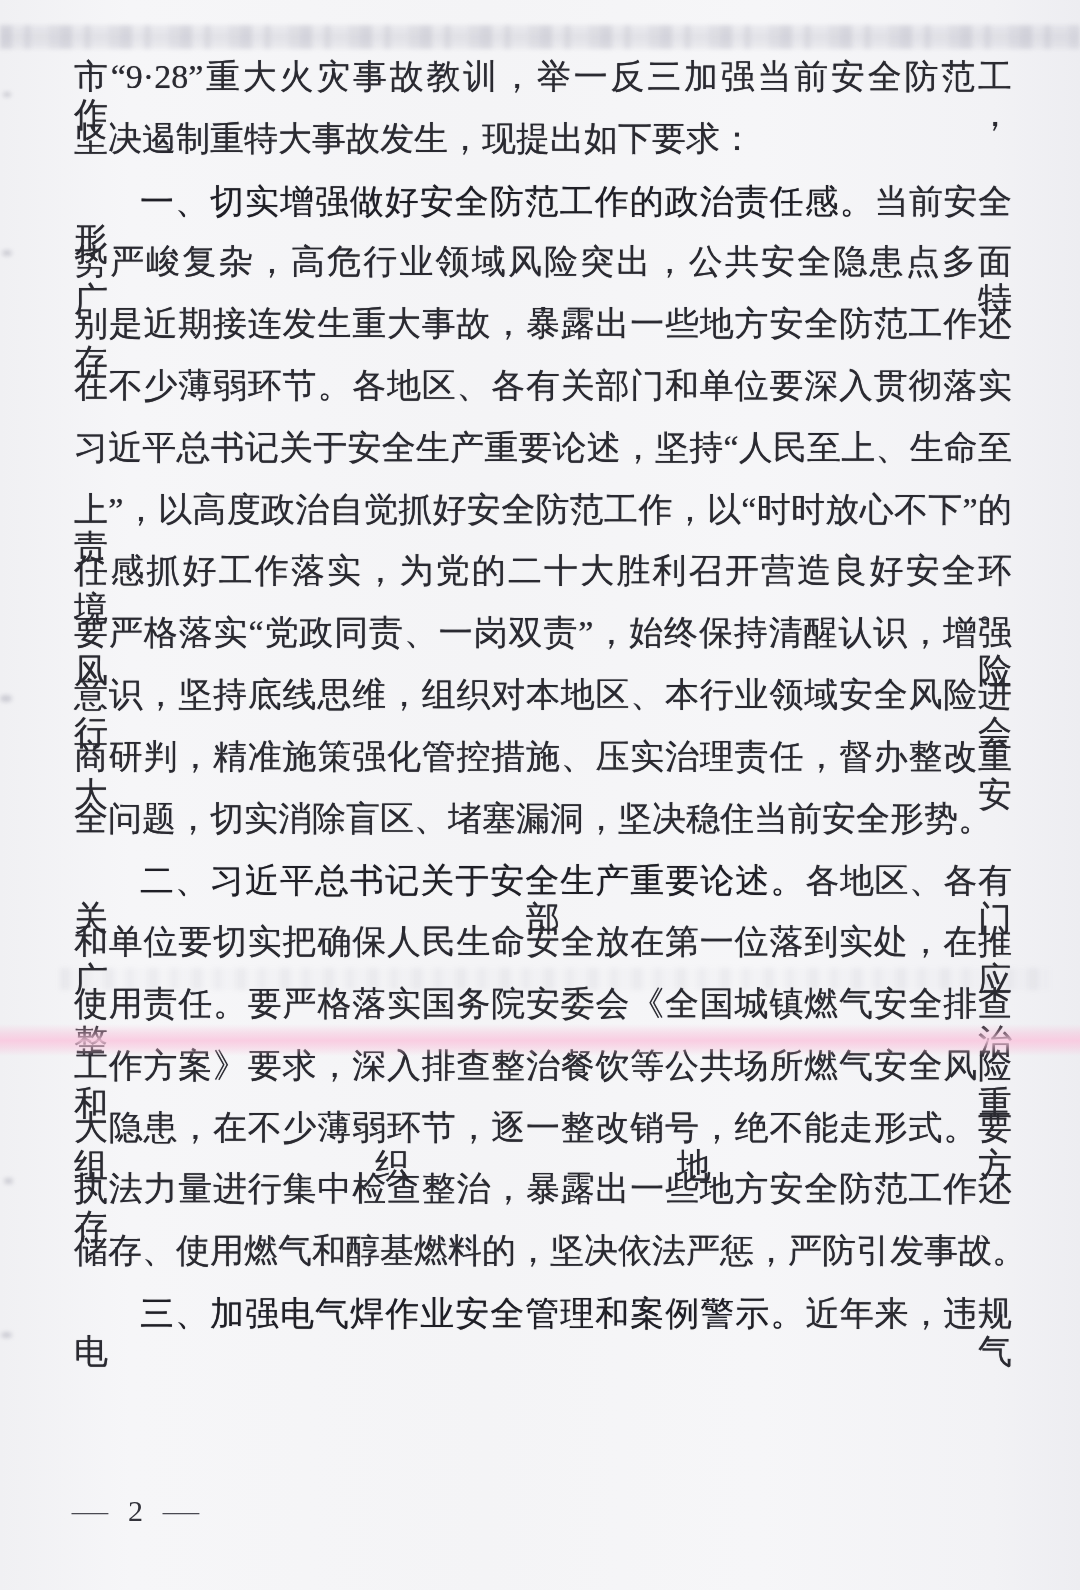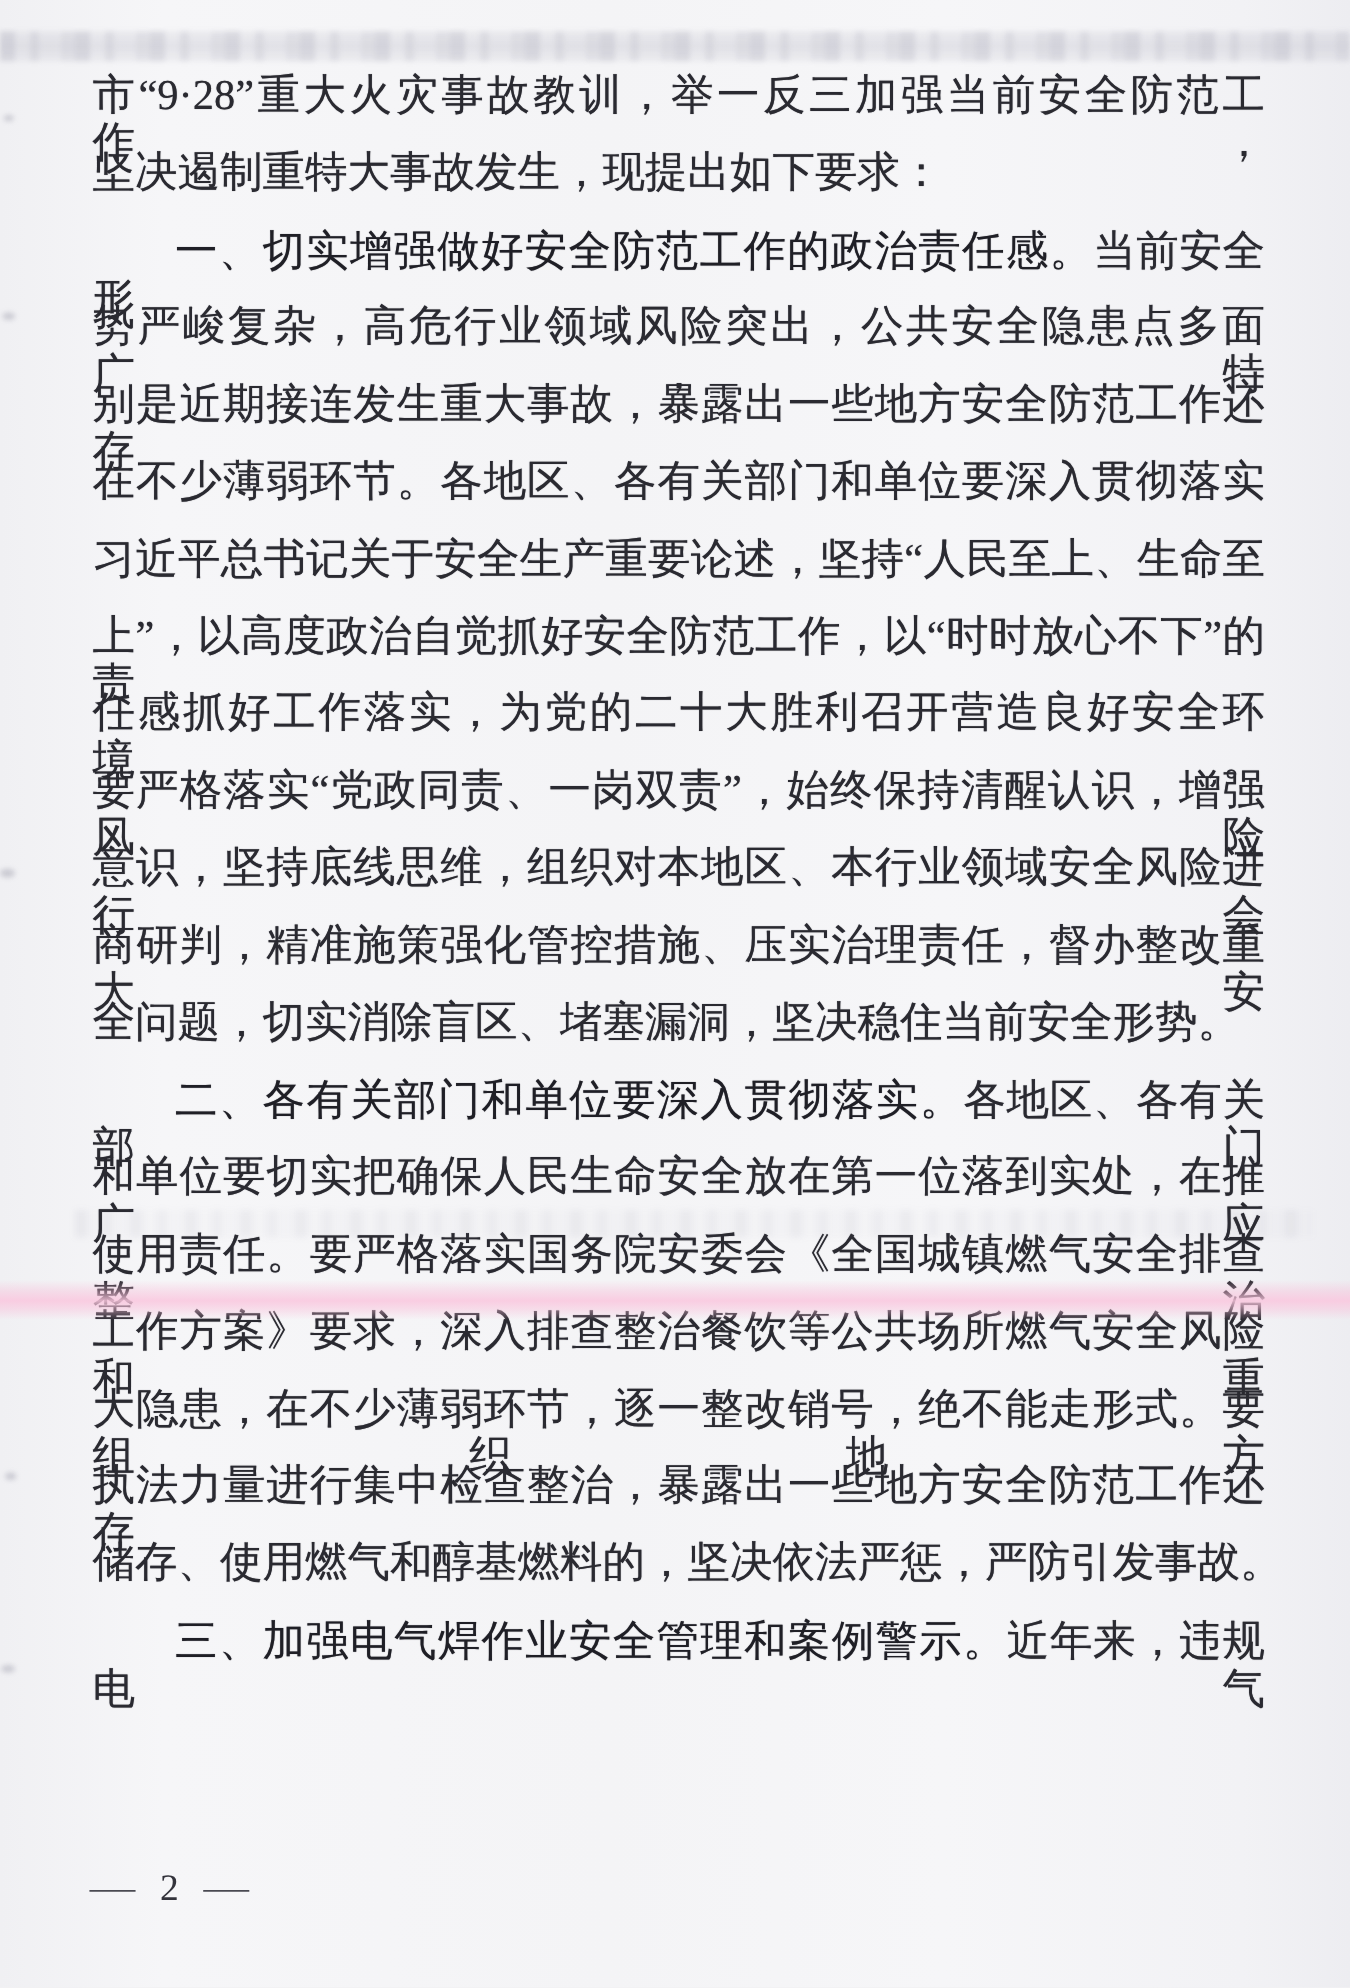--- a/index.html
+++ b/index.html
@@ -130,21 +130,21 @@
       <div class="line j"><span class="tx">势严峻复杂，高危行业领域风险突出，公共安全隐患点多面广，特</span></div>
       <div class="line j"><span class="tx">别是近期接连发生重大事故，暴露出一些地方安全防范工作还存</span></div>
       <div class="line j"><span class="tx">在不少薄弱环节。各地区、各有关部门和单位要深入贯彻落实</span></div>
       <div class="line j"><span class="tx">习近平总书记关于安全生产重要论述，坚持“人民至上、生命至</span></div>
       <div class="line j"><span class="tx">上”，以高度政治自觉抓好安全防范工作，以“时时放心不下”的责</span></div>
       <div class="line j"><span class="tx">任感抓好工作落实，为党的二十大胜利召开营造良好安全环境。</span></div>
       <div class="line j"><span class="tx">要严格落实“党政同责、一岗双责”，始终保持清醒认识，增强风险</span></div>
       <div class="line j"><span class="tx">意识，坚持底线思维，组织对本地区、本行业领域安全风险进行会</span></div>
       <div class="line j"><span class="tx">商研判，精准施策强化管控措施、压实治理责任，督办整改重大安</span></div>
       <div class="line"><span class="tx">全问题，切实消除盲区、堵塞漏洞，坚决稳住当前安全形势。</span></div>
-      <div class="line j ind"><span class="hd">二、各有关部门和单位要深入贯彻落实。</span><span class="tx">各地区、各有关部门</span></div>
+      <div class="line j ind"><span class="hd">二、习近平总书记关于安全生产重要论述。</span><span class="tx">各地区、各有关部门</span></div>
       <div class="line j"><span class="tx">和单位要切实把确保人民生命安全放在第一位落到实处，在推广应</span></div>
       <div class="line j"><span class="tx">使用责任。要严格落实国务院安委会《全国城镇燃气安全排查整治</span></div>
       <div class="line j"><span class="tx">工作方案》要求，深入排查整治餐饮等公共场所燃气安全风险和重</span></div>
       <div class="line j"><span class="tx">大隐患，在不少薄弱环节，逐一整改销号，绝不能走形式。要组织地方</span></div>
       <div class="line j"><span class="tx">执法力量进行集中检查整治，暴露出一些地方安全防范工作还存、</span></div>
       <div class="line"><span class="tx">储存、使用燃气和醇基燃料的，坚决依法严惩，严防引发事故。</span></div>
       <div class="line j ind"><span class="hd">三、加强电气焊作业安全管理和案例警示。</span><span class="tx">近年来，违规电气</span></div>
     </div>
 
   <div class="mid-ghost"></div>

